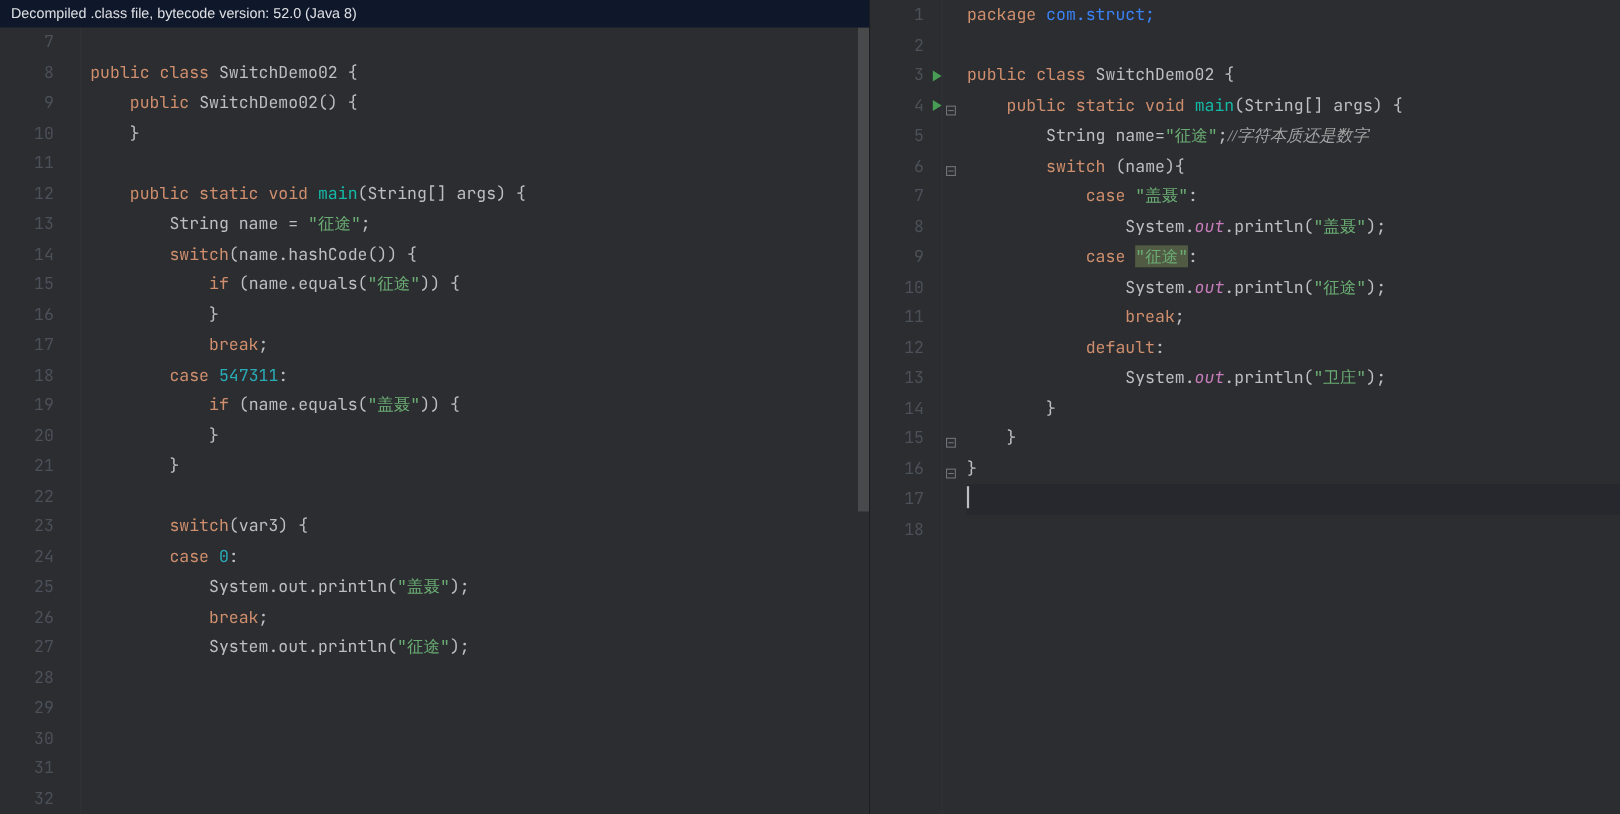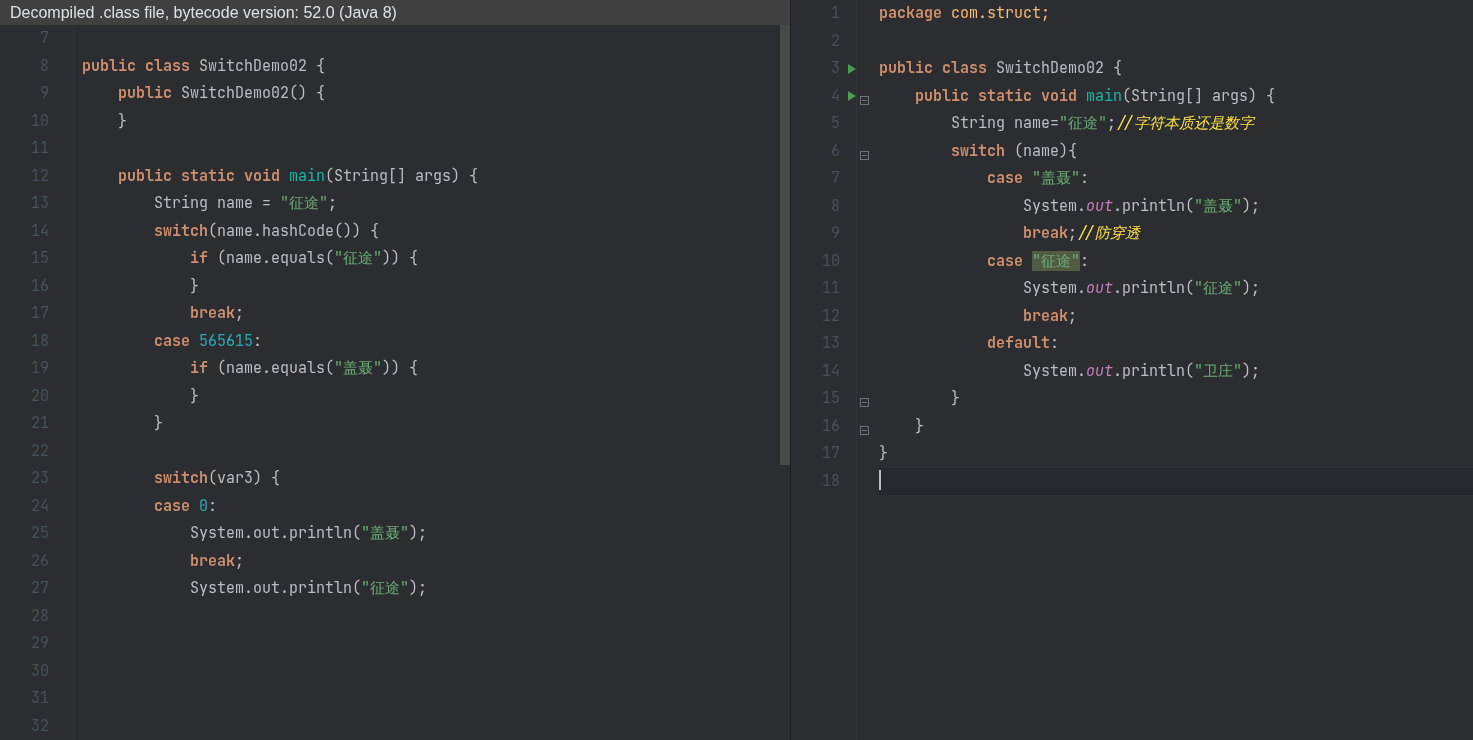--- a/index.html
+++ b/index.html
@@ -14,24 +14,24 @@
       overflow: hidden;
     }
     .pane {
       display: flex;
       flex-direction: column;
       position: relative;
     }
     .left-pane { width: 791px; border-right: 1px solid #1e1f22; }
     .right-pane { flex: 1; }
     .banner {
-      background: #404040;
+      background: #0f172a;
       color: #dfe1e5;
       padding: 4px 10px;
-      font-size: 16px;
+      font-size: 13px;
       font-family: -apple-system, "Segoe UI", sans-serif;
       height: 25px;
       display: flex;
     }
     .editor-body {
       display: flex;
       flex: 1;
       position: relative;
       overflow: hidden;
     }
@@ -74,28 +74,28 @@
       position: absolute;
       left: 1px; right: 1px; top: 3px;
       height: 1px; background: #6f737a;
     }
     .code-col {
       flex: 1;
       padding-left: 8px;
       position: relative;
     }
     .line { height: 27.5px; line-height: 27.5px; white-space: pre; }
-    .kw { color: #cf8e6d; font-weight: bold; }
+    .kw { color: #cf8e6d; }
     .str { color: #6aab73; }
-    .cmt { color: #fde047; font-style: italic; }
+    .cmt { color: #a3a3a3; font-style: italic; font-family: Liberation Serif, serif; }
     .num { color: #2aacb8; }
     .fn { color: #14b8a6; }
     .field { color: #c77dbb; font-style: italic; }
     .txt { color: #bcbec4; }
-    .pk { color: #fdba74; }
+    .pk { color: #3b82f6; }
     .hl { background: #515b44; }
     .cursor-line { background: #26282e; }
     .left-scrollbar {
       position: absolute;
       right: 0; top: 0;
       width: 10px; height: 100%;
       background: transparent;
     }
     .scroll-thumb {
       position: absolute;
@@ -154,21 +154,21 @@
         <div class="line"><span class="kw">public </span><span class="kw">class </span><span class="txt">SwitchDemo02 {</span></div>
         <div class="line"><span class="txt">    </span><span class="kw">public </span><span class="txt">SwitchDemo02</span><span class="txt">() {</span></div>
         <div class="line"><span class="txt">    }</span></div>
         <div class="line"></div>
         <div class="line"><span class="txt">    </span><span class="kw">public static void </span><span class="fn">main</span><span class="txt">(String[] args) {</span></div>
         <div class="line"><span class="txt">        String name = </span><span class="str">"征途"</span><span class="txt">;</span></div>
         <div class="line"><span class="txt">        </span><span class="kw">switch</span><span class="txt">(name.hashCode()) {</span></div>
         <div class="line"><span class="txt">            </span><span class="kw">if </span><span class="txt">(name.equals(</span><span class="str">"征途"</span><span class="txt">)) {</span></div>
         <div class="line"><span class="txt">            }</span></div>
         <div class="line"><span class="txt">            </span><span class="kw">break</span><span class="txt">;</span></div>
-        <div class="line"><span class="txt">        </span><span class="kw">case </span><span class="num">565615</span><span class="txt">:</span></div>
+        <div class="line"><span class="txt">        </span><span class="kw">case </span><span class="num">547311</span><span class="txt">:</span></div>
         <div class="line"><span class="txt">            </span><span class="kw">if </span><span class="txt">(name.equals(</span><span class="str">"盖聂"</span><span class="txt">)) {</span></div>
         <div class="line"><span class="txt">            }</span></div>
         <div class="line"><span class="txt">        }</span></div>
         <div class="line"></div>
         <div class="line"><span class="txt">        </span><span class="kw">switch</span><span class="txt">(var3) {</span></div>
         <div class="line"><span class="txt">        </span><span class="kw">case </span><span class="num">0</span><span class="txt">:</span></div>
         <div class="line"><span class="txt">            System.out.println(</span><span class="str">"盖聂"</span><span class="txt">);</span></div>
         <div class="line"><span class="txt">            </span><span class="kw">break</span><span class="txt">;</span></div>
         <div class="line"><span class="txt">            System.out.println(</span><span class="str">"征途"</span><span class="txt">);</span></div>
       </div>
@@ -222,21 +222,20 @@
       </div>
     <div class="code-col" id="right-code">
         <div class="line"><span class="kw">package </span><span class="pk">com.struct;</span></div>
         <div class="line"></div>
         <div class="line"><span class="kw">public class </span><span class="txt">SwitchDemo02 {</span></div>
         <div class="line"><span class="txt">    </span><span class="kw">public static void </span><span class="fn">main</span><span class="txt">(String[] args) {</span></div>
         <div class="line"><span class="txt">        String name=</span><span class="str">"征途"</span><span class="txt">;</span><span class="cmt">//字符本质还是数字</span></div>
         <div class="line"><span class="txt">        </span><span class="kw">switch </span><span class="txt">(name){</span></div>
         <div class="line"><span class="txt">            </span><span class="kw">case </span><span class="str">"盖聂"</span><span class="txt">:</span></div>
         <div class="line"><span class="txt">                System.</span><span class="field">out</span><span class="txt">.println(</span><span class="str">"盖聂"</span><span class="txt">);</span></div>
-        <div class="line"><span class="txt">                </span><span class="kw">break</span><span class="txt">;</span><span class="cmt">//防穿透</span></div>
         <div class="line"><span class="txt">            </span><span class="kw">case </span><span class="str hl">"征途"</span><span class="txt">:</span></div>
         <div class="line"><span class="txt">                System.</span><span class="field">out</span><span class="txt">.println(</span><span class="str">"征途"</span><span class="txt">);</span></div>
         <div class="line"><span class="txt">                </span><span class="kw">break</span><span class="txt">;</span></div>
         <div class="line"><span class="txt">            </span><span class="kw">default</span><span class="txt">:</span></div>
         <div class="line"><span class="txt">                System.</span><span class="field">out</span><span class="txt">.println(</span><span class="str">"卫庄"</span><span class="txt">);</span></div>
         <div class="line"><span class="txt">        }</span></div>
         <div class="line"><span class="txt">    }</span></div>
         <div class="line"><span class="txt">}</span></div>
         <div class="line cursor-line"><span class="caret"></span></div>
       </div>

